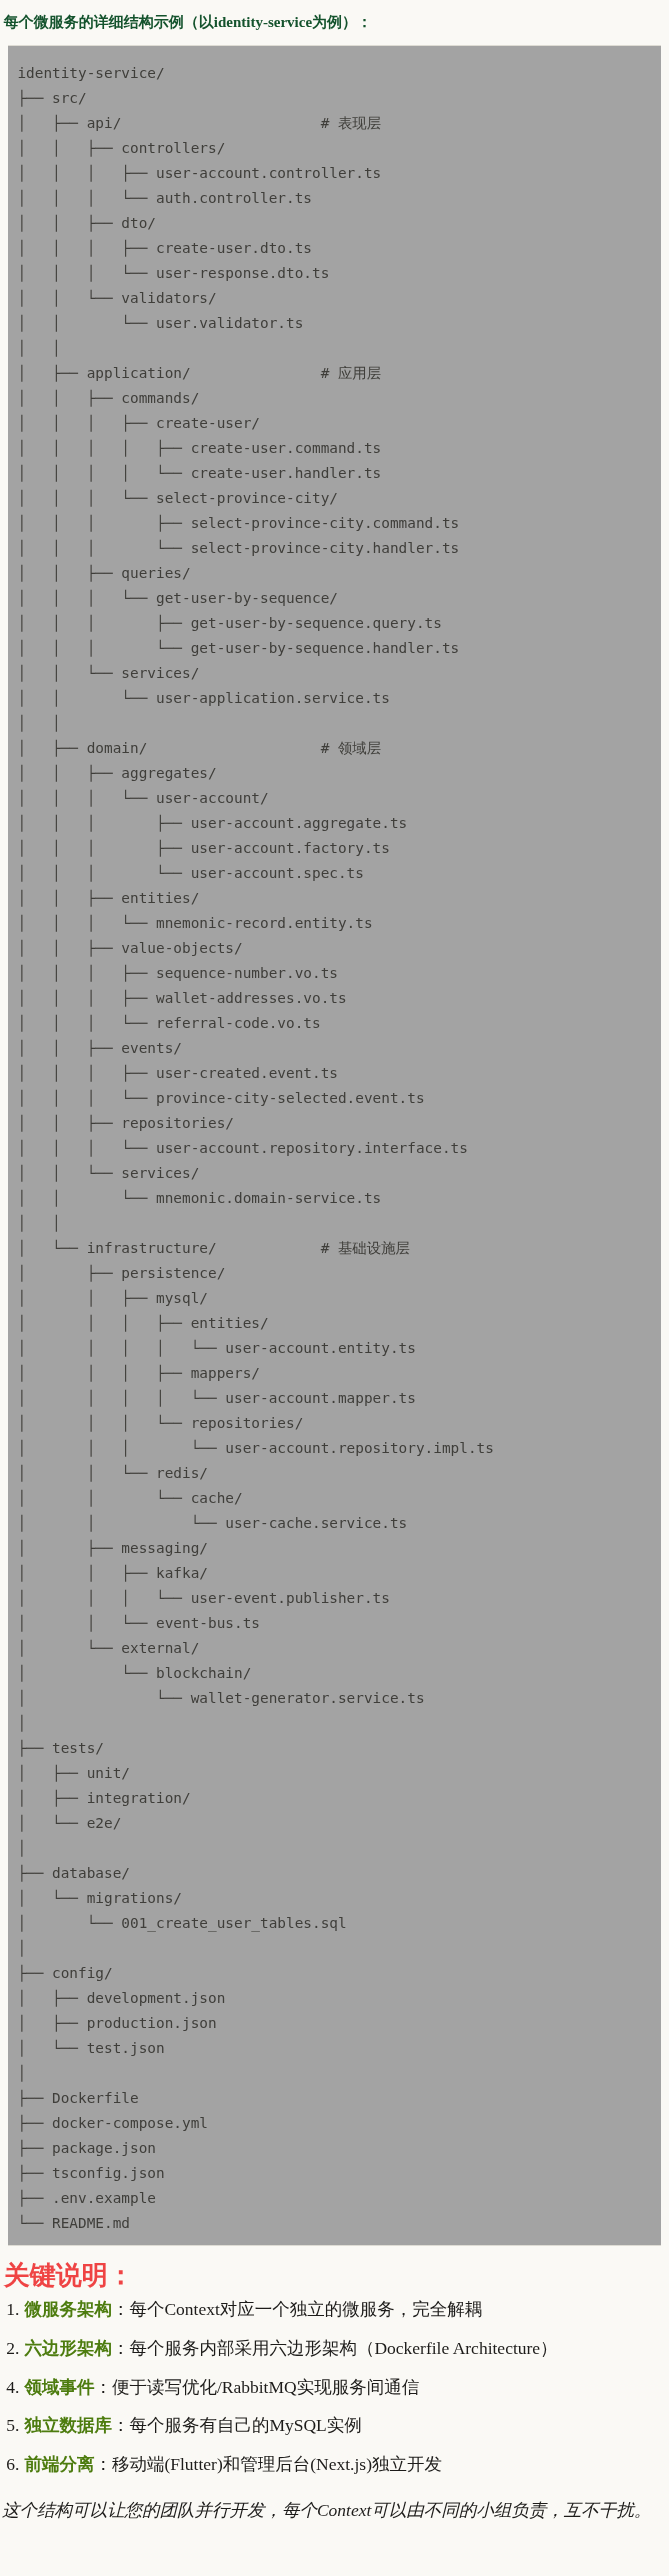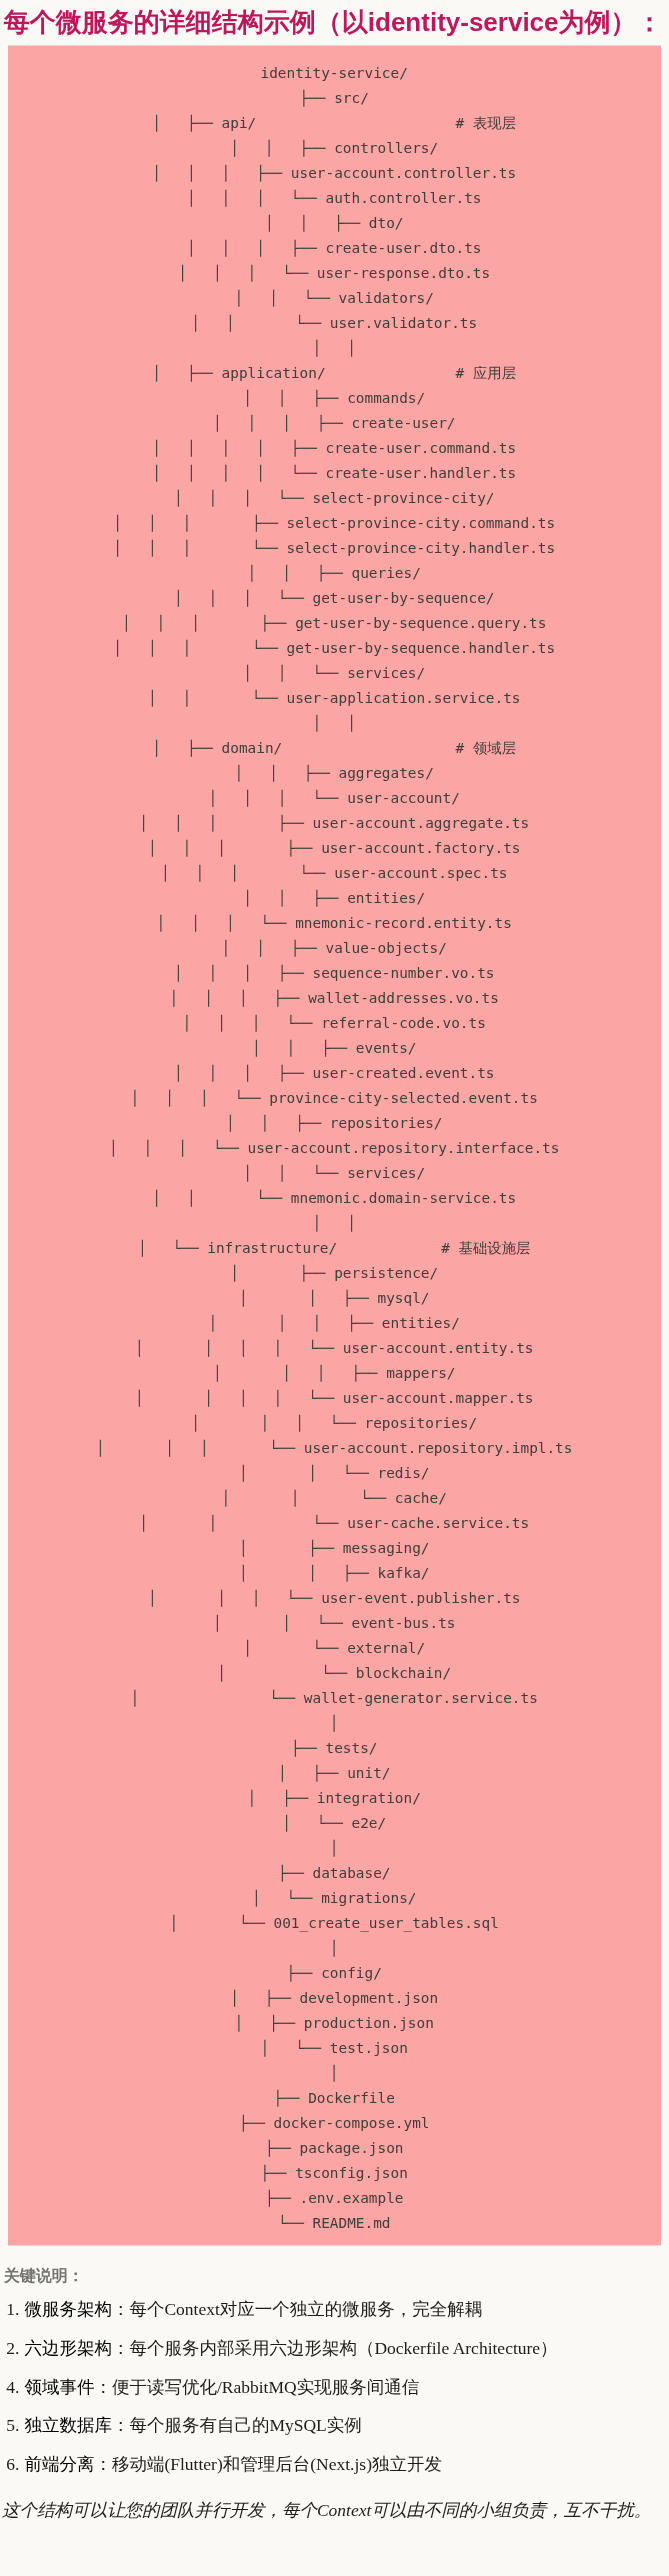--- a/index.html
+++ b/index.html
@@ -9,65 +9,64 @@
   }
   body {
     width: 669px;
     min-height: 2576px;
     box-sizing: border-box;
     padding-bottom: 10px;
     font-family: "Liberation Serif", serif;
     color: #1d1c1a;
   }
   .msg-title {
-    font-family: Liberation Sans, sans-serif;
+    font-family: Liberation Serif, serif;
     font-weight: bold;
-    font-size: 26px;
+    font-size: 15px;
     line-height: 26px;
-    color: #be185d;
+    color: #14532d;
     margin: 8.8px 5px 10.6px 3.8px;
   }
   .code-block {
     margin: 8px;
-    background: #fca5a5;
+    background: #a3a3a3;
     border-top: 0.6px solid #DEDCD4;
     border-bottom: 0.6px solid #DEDCD4;
     padding: 15px 10px 8.8px 9.4px;
     font-family: "DejaVu Sans Mono", monospace;
     font-size: 14.4px;
     line-height: 25px;
     color: #3F3E3A;
     white-space: pre;
     overflow: hidden;
-    text-align: center;
   }
   .notes-title {
     font-family: "Liberation Serif", serif;
     font-weight: bold;
-    font-size: 16px;
+    font-size: 26px;
     line-height: 25px;
-    color: #737373;
+    color: #ef4444;
     margin: 17px 5px 8.8px 3.8px;
   }
   ol.notes-list {
     list-style: none;
     margin: 0;
     padding: 0 5px 0 6.3px;
     font-size: 17.5px;
     line-height: 25px;
   }
   ol.notes-list li {
     margin: 0 0 13.8px 0;
   }
   ol.notes-list .num {
     margin-right: 5px;
   }
   ol.notes-list strong {
-    font-weight: normal;
-    color: #000000;
+    font-weight: bold;
+    color: #4d7c0f;
   }
   .closing-para {
     font-size: 17.5px;
     line-height: 25px;
     margin: 21px 5px 0 1.9px;
     font-style: italic;
   }
 </style>
 </head>
 <body>

